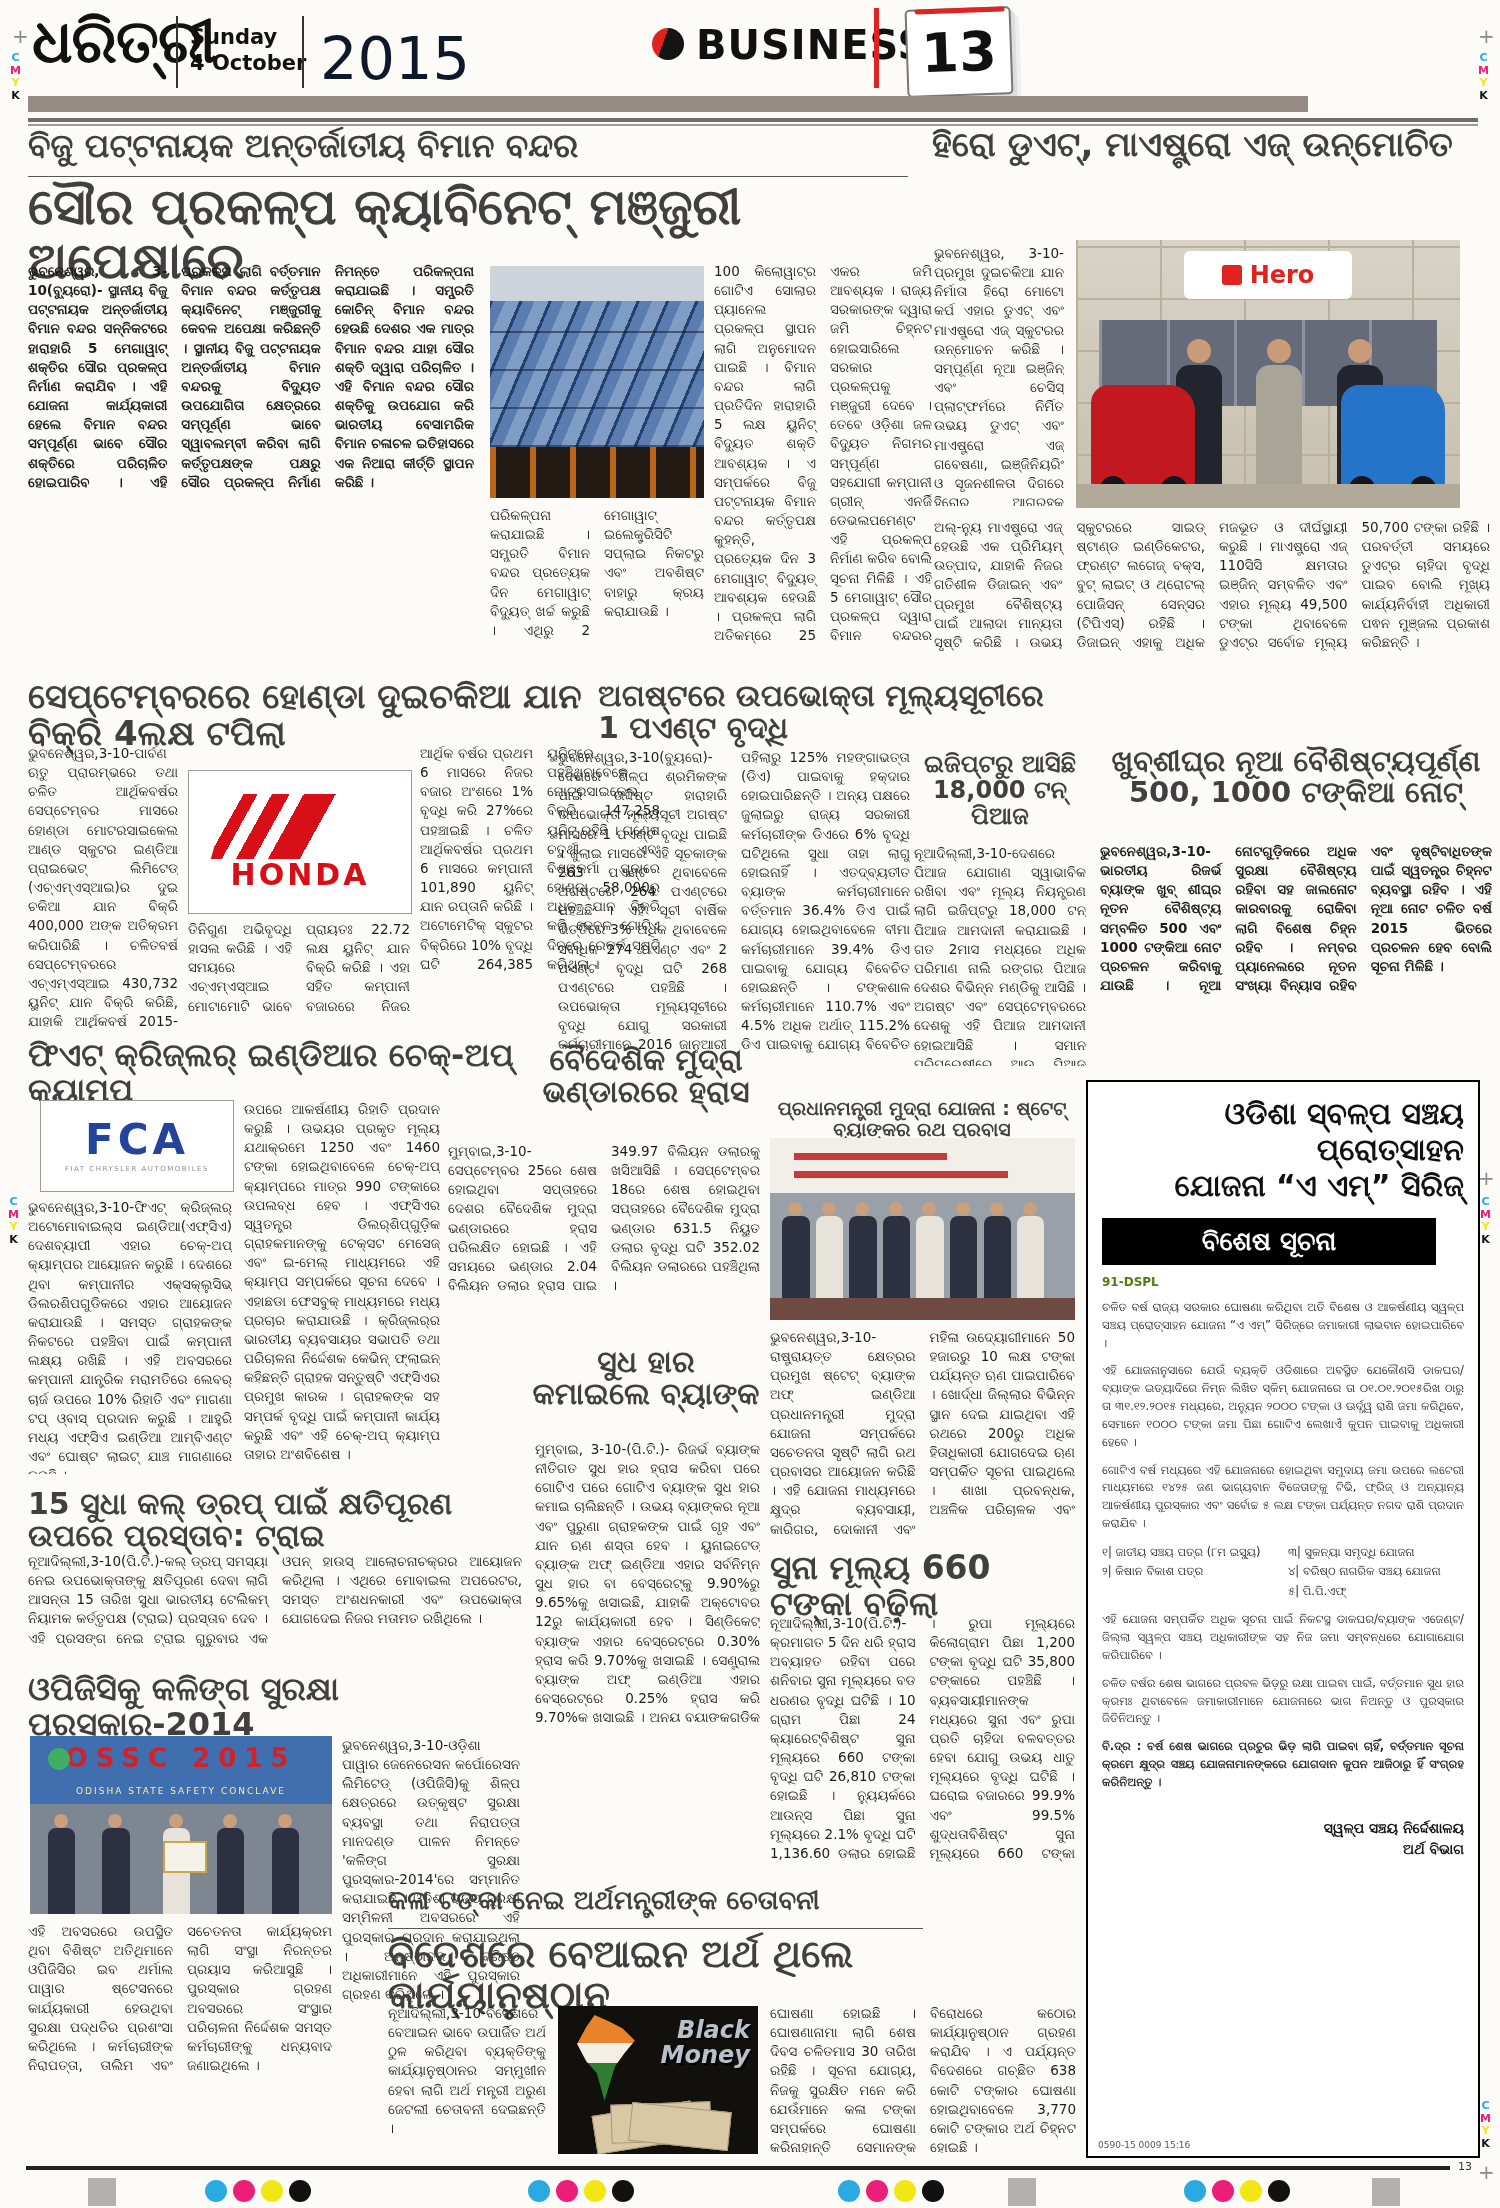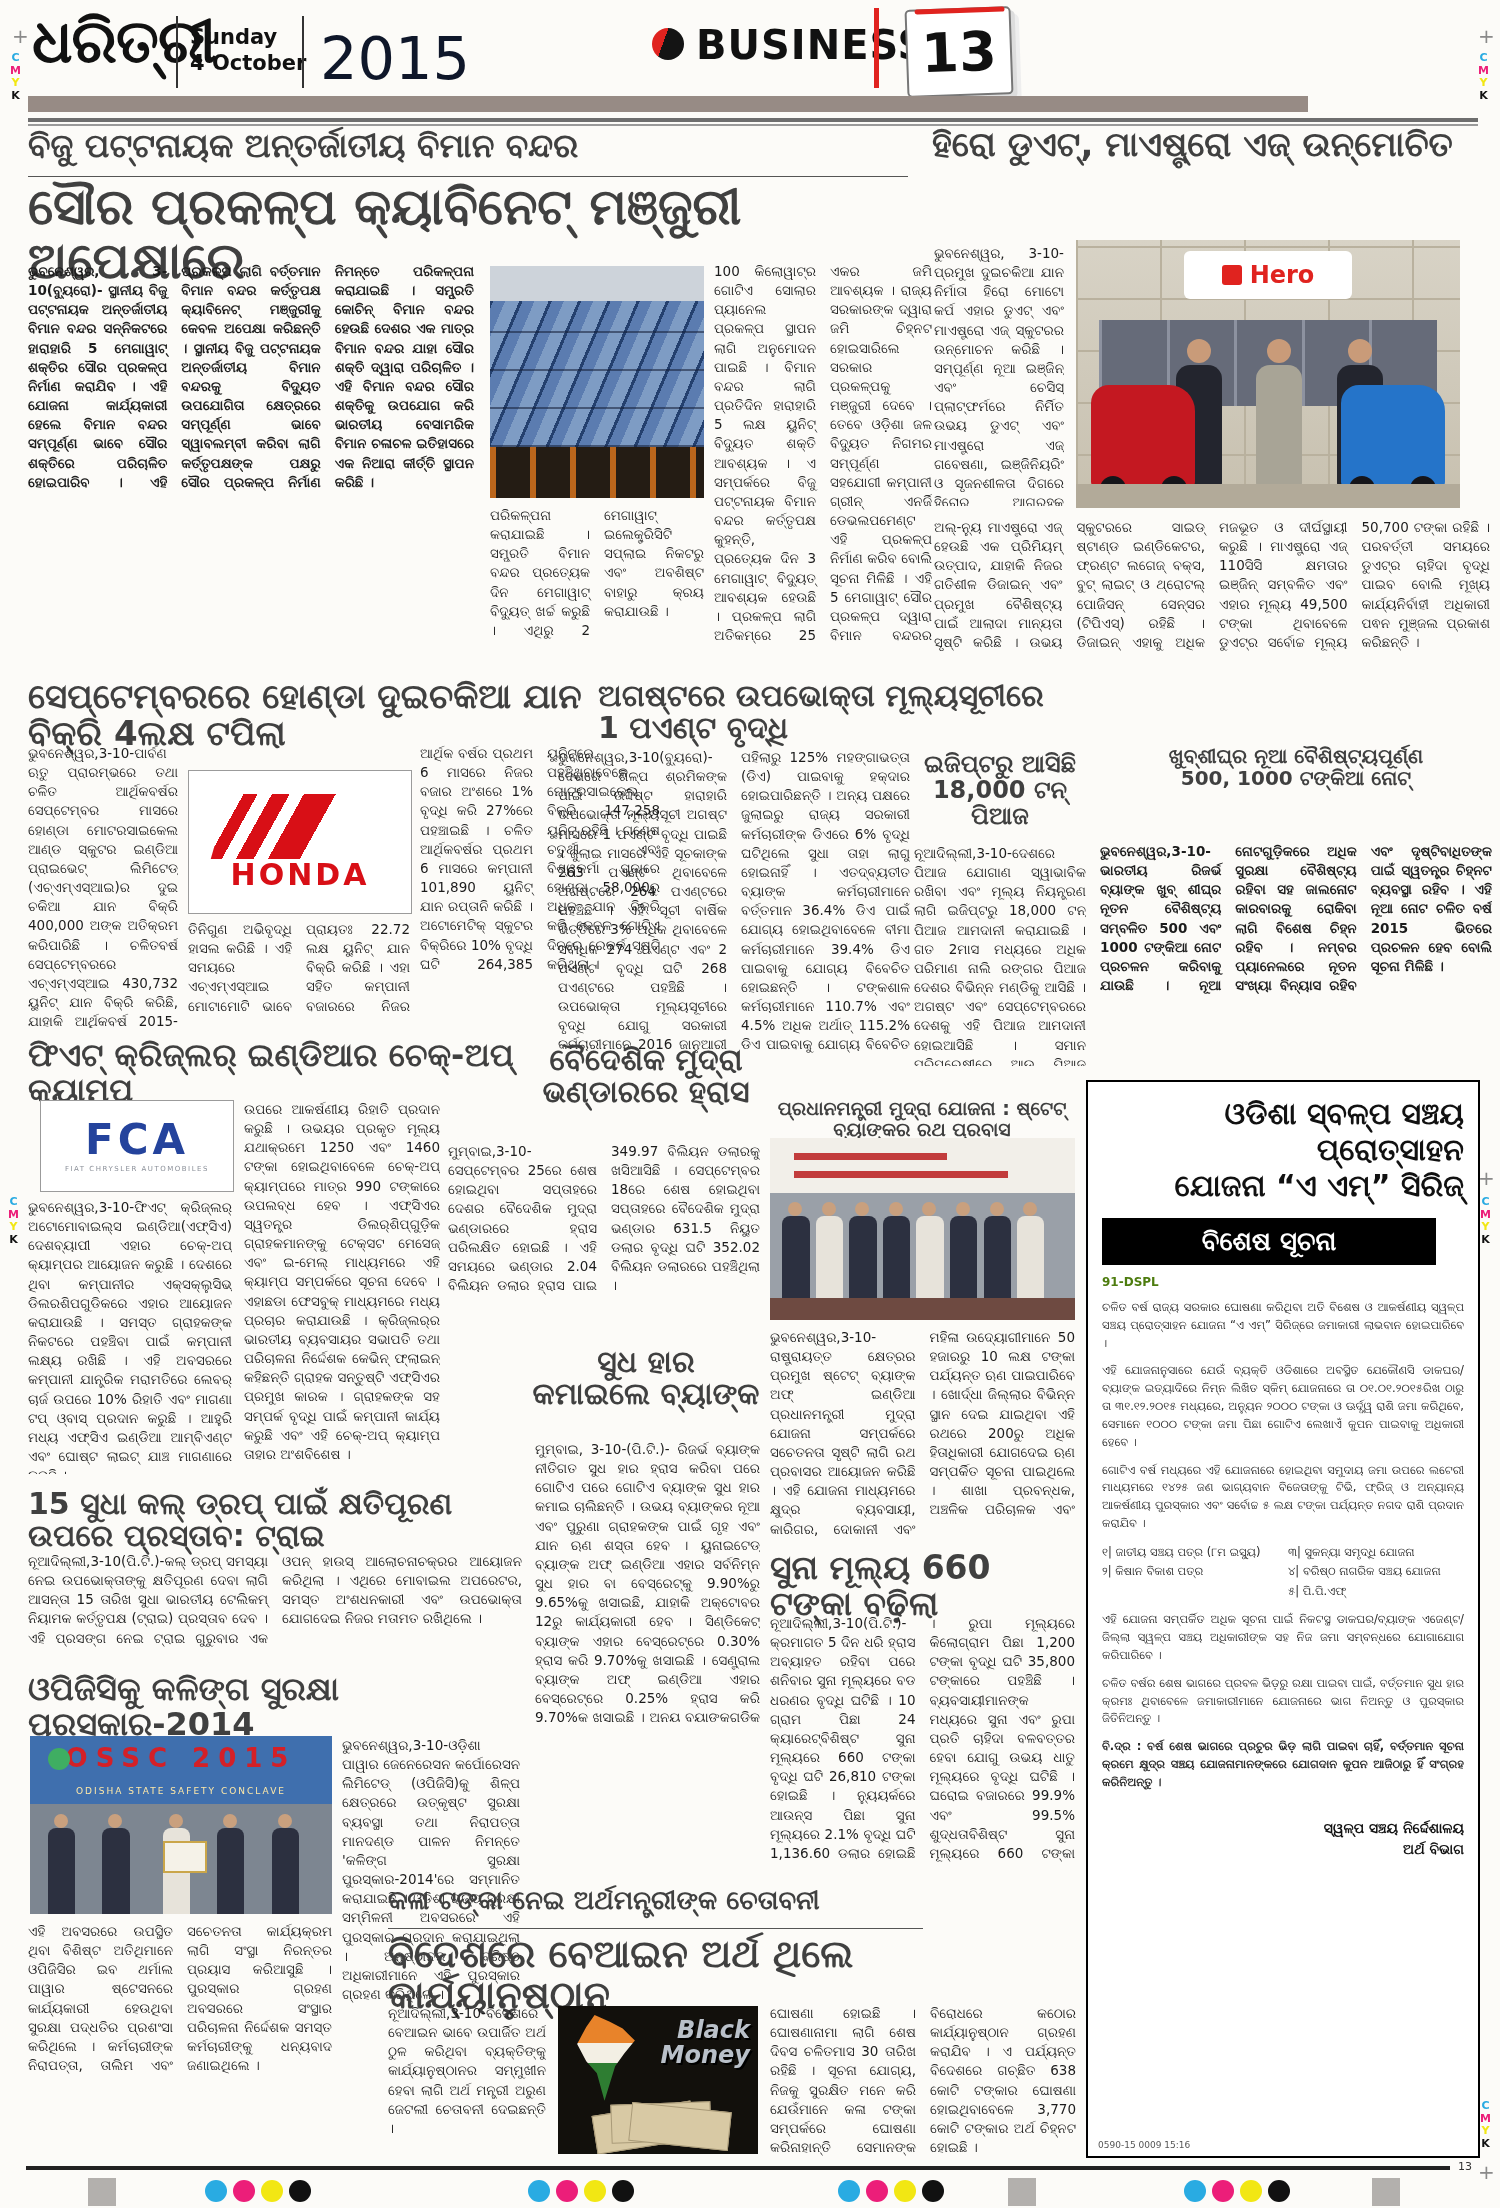--- a/index.html
+++ b/index.html
@@ -182,21 +182,21 @@
 
   <div class="abs hl" style="left:598px;top:680px;width:448px;height:54px;font-size:30px;">ଅଗଷ୍ଟରେ ଉପଭୋକ୍ତା ମୂଲ୍ୟସୂଚୀରେ 1 ପଏଣ୍ଟ ବୃଦ୍ଧି</div>
   <div class="abs body-txt cols2" style="left:558px;top:748px;width:352px;height:318px;">ଭୁବନେଶ୍ୱର,3-10(ବ୍ୟୁରୋ)- ଦେଶରେ ଶିଳ୍ପ ଶ୍ରମିକଙ୍କ ପାଇଁ ଉଦ୍ଦିଷ୍ଟ ହାରାହାରି ଉପଭୋକ୍ତା ମୂଲ୍ୟସୂଚୀ ଅଗଷ୍ଟ ମାସରେ 1 ପଏଣ୍ଟ ବୃଦ୍ଧି ପାଇଛି । ଜୁଲାଇ ମାସରେ ଏହି ସୂଚକାଙ୍କ 263 ପଏଣ୍ଟ ଥିବାବେଳେ ଅଗଷ୍ଟରେ 264 ପଏଣ୍ଟରେ ପହଞ୍ଚିଛି । ଏହି ସୂଚୀ ବାର୍ଷିକ ଭିତ୍ତିରେ 3% ଅଧିକ ଥିବାବେଳେ ସର୍ବାଧିକ 274 ପଏଣ୍ଟ ଏବଂ 2 ପଏଣ୍ଟ ବୃଦ୍ଧି ଘଟି 268 ପଏଣ୍ଟରେ ପହଞ୍ଚିଛି । ଉପଭୋକ୍ତା ମୂଲ୍ୟସୂଚୀରେ ବୃଦ୍ଧି ଯୋଗୁ ସରକାରୀ କର୍ମଚାରୀମାନେ 2016 ଜାନୁଆରୀ ପହିଲାରୁ 125% ମହଙ୍ଗାଭତ୍ତା (ଡିଏ) ପାଇବାକୁ ହକ୍‌ଦାର ହୋଇପାରିଛନ୍ତି । ଅନ୍ୟ ପକ୍ଷରେ ଜୁଲାଇରୁ ରାଜ୍ୟ ସରକାରୀ କର୍ମଚାରୀଙ୍କ ଡିଏରେ 6% ବୃଦ୍ଧି ଘଟିଥିଲେ ସୁଧା ତାହା ଲାଗୁ ହୋଇନାହିଁ । ଏତଦ୍‌ବ୍ୟତୀତ ବ୍ୟାଙ୍କ କର୍ମଚାରୀମାନେ ବର୍ତ୍ତମାନ 36.4% ଡିଏ ପାଇଁ ଯୋଗ୍ୟ ହୋଇଥିବାବେଳେ ବୀମା କର୍ମଚାରୀମାନେ 39.4% ଡିଏ ପାଇବାକୁ ଯୋଗ୍ୟ ବିବେଚିତ ହୋଇଛନ୍ତି । ଟଙ୍କଶାଳ କର୍ମଚାରୀମାନେ 110.7% ଏବଂ 4.5% ଅଧିକ ଅର୍ଥାତ୍ 115.2% ଡିଏ ପାଇବାକୁ ଯୋଗ୍ୟ ବିବେଚିତ ହୋଇଛନ୍ତି । ରାଷ୍ଟ୍ରାୟତ୍ତ ଉଦ୍ୟୋଗର କର୍ମଚାରୀମାନେ ବର୍ତ୍ତମାନ 102.6% ମହଙ୍ଗାଭତ୍ତା ପାଉଥିବାବେଳେ ଅକ୍ଟୋବର ପହିଲାରୁ ଅଧିକ 5.3% ଅର୍ଥାତ୍ 107.9% ମହଙ୍ଗାଭତ୍ତା ପାଇଛନ୍ତି ।</div>
 
   <div class="abs hl ctr" style="left:912px;top:752px;width:176px;height:84px;font-size:24px;">
     <span>ଇଜିପ୍ଟରୁ ଆସିଛି</span><br>
     <span>18,000 ଟନ୍ ପିଆଜ</span>
   </div>
   <div class="abs body-txt" style="left:914px;top:844px;width:172px;height:222px;">ନୂଆଦିଲ୍ଲୀ,3-10-ଦେଶରେ ପିଆଜ ଯୋଗାଣ ସ୍ୱାଭାବିକ ରଖିବା ଏବଂ ମୂଲ୍ୟ ନିୟନ୍ତ୍ରଣ ଲାଗି ଇଜିପ୍ଟରୁ 18,000 ଟନ୍ ପିଆଜ ଆମଦାନୀ କରାଯାଇଛି । ଗତ 2ମାସ ମଧ୍ୟରେ ଅଧିକ ପରିମାଣ ନାଲି ରଙ୍ଗର ପିଆଜ ଦେଶର ବିଭିନ୍ନ ମଣ୍ଡିକୁ ଆସିଛି । ଅଗଷ୍ଟ ଏବଂ ସେପ୍ଟେମ୍ବରରେ ଦେଶକୁ ଏହି ପିଆଜ ଆମଦାନୀ ହୋଇଆସିଛି । ସମାନ ପରିପ୍ରେକ୍ଷୀରେ ଆଉ ପିଆଜ ଇଜିପ୍ଟରୁ ଆମଦାନୀ ନେଇ ପ୍ରକ୍ରିୟା ଆରମ୍ଭ ହୋଇଛି ।</div>
 
-  <div class="abs hl ctr" style="left:1100px;top:746px;width:392px;height:88px;font-size:20px;">
+  <div class="abs hl ctr" style="left:1100px;top:746px;width:392px;height:88px;font-size:29px;">
     <span>ଖୁବ୍‌ଶୀଘ୍ର ନୂଆ ବୈଶିଷ୍ଟ୍ୟପୂର୍ଣ୍ଣ</span><br>
     <span>500, 1000 ଟଙ୍କିଆ ନୋଟ୍</span>
   </div>
   <div class="abs body-txt cols3" style="left:1100px;top:842px;width:392px;height:224px;">ଭୁବନେଶ୍ୱର,3-10-ଭାରତୀୟ ରିଜର୍ଭ ବ୍ୟାଙ୍କ ଖୁବ୍ ଶୀଘ୍ର ନୂତନ ବୈଶିଷ୍ଟ୍ୟ ସମ୍ବଳିତ 500 ଏବଂ 1000 ଟଙ୍କିଆ ନୋଟ ପ୍ରଚଳନ କରିବାକୁ ଯାଉଛି । ନୂଆ ନୋଟଗୁଡ଼ିକରେ ଅଧିକ ସୁରକ୍ଷା ବୈଶିଷ୍ଟ୍ୟ ରହିବା ସହ ଜାଲନୋଟ କାରବାରକୁ ରୋକିବା ଲାଗି ବିଶେଷ ଚିହ୍ନ ରହିବ । ନମ୍ବର ପ୍ୟାନେଲରେ ନୂତନ ସଂଖ୍ୟା ବିନ୍ୟାସ ରହିବ ଏବଂ ଦୃଷ୍ଟିବାଧିତଙ୍କ ପାଇଁ ସ୍ୱତନ୍ତ୍ର ଚିହ୍ନଟ ବ୍ୟବସ୍ଥା ରହିବ । ଏହି ନୂଆ ନୋଟ ଚଳିତ ବର୍ଷ 2015 ଭିତରେ ପ୍ରଚଳନ ହେବ ବୋଲି ସୂଚନା ମିଳିଛି ।</div>
 
   <div class="abs hl" style="left:28px;top:1038px;width:500px;height:50px;font-size:32px;">ଫିଏଟ୍ କ୍ରିଜ୍‌ଲର୍ ଇଣ୍ଡିଆର ଚେକ୍-ଅପ୍ କ୍ୟାମ୍ପ</div>
   <div class="abs logo-box" style="left:40px;top:1100px;width:192px;height:90px;">
     <div class="fca-t">FCA</div>
     <div class="fca-s">FIAT CHRYSLER AUTOMOBILES</div>
   </div>

